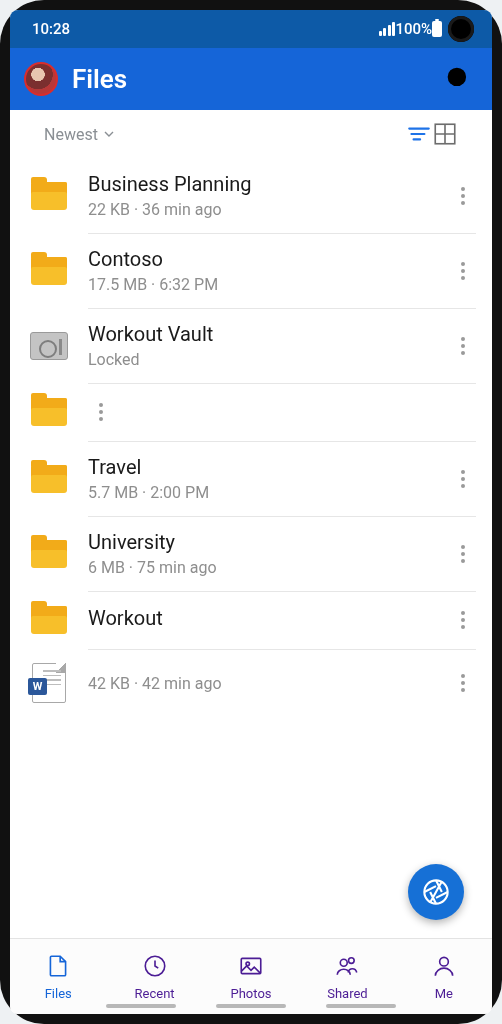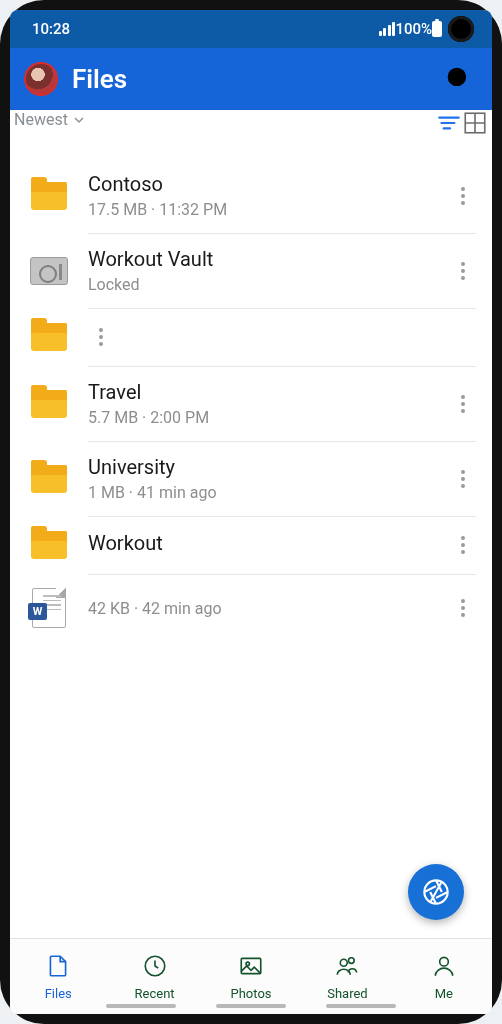--- a/index.html
+++ b/index.html
@@ -48,21 +48,21 @@
   }
   .avatar {
     width:34px;height:34px;border-radius:50%;
     background: radial-gradient(circle at 40% 35%, #e8c5b0 0 25%, #7b2f2f 26% 55%, #b83838 56% 100%);
     border:2px solid #d92d2d;
   }
   .app-bar-title{ color:#fff; font-size:26px; font-weight:600; flex:1; }
   .icon-btn { width:34px; height:34px; display:flex;align-items:center;justify-content:center; color:#fff; cursor:pointer;}
   
   .toolbar {
-    height:48px; display:flex; align-items:flex-start; padding: 0 4px; gap:0;
+    height:48px; display:flex; align-items:center; padding: 0 34px; gap:0;
     color:#8a8f94; font-size:16px;
   }
   .sort-btn { display:flex; align-items:center; gap:6px; cursor:pointer;}
   .chev-down { width:10px;height:10px; }
   .spacer{flex:1;}
   .filter-icon, .grid-icon { width:26px; height:26px; cursor:pointer;}
   .filter-icon { color:#1e73e8; }
   .grid-icon { color:#6d6d6d; }
   
   .file-list { flex:1; overflow:hidden; }
@@ -123,21 +123,21 @@
     display:flex;align-items:center;justify-content:center;cursor:pointer;
   }
   .fab svg{width:28px;height:28px;stroke:#fff;fill:none;stroke-width:1.8;}
   
   .bottom-nav{
     height:76px; border-top:1px solid #e3e3e3; background:#fcfcfc;
     display:flex;
   }
   .nav-item{
     flex:1; display:flex; flex-direction:column; align-items:center; justify-content:center;
-    gap:4px; font-size:13px; color:#14532d; cursor:pointer;
+    gap:4px; font-size:13px; color:#4c1d95; cursor:pointer;
   }
   .nav-item.active{ color:#1565d8; }
   .nav-item svg{ width:26px;height:26px; stroke:currentColor; fill:none; stroke-width:1.5;}
   .home-indicator{
     position:absolute;bottom:6px;left:0;right:0;display:flex;justify-content:center;gap:40px;
   }
   .home-indicator span{width:70px;height:4px;background:#b8b8b8;border-radius:2px;}
 </style>
 </head>
 <body>
@@ -192,22 +192,36 @@
           <path d="M12 3v18M3 12h18" stroke="currentColor" stroke-width="1.5"></path>
         </svg>
     </div>
 
     <div class="file-list" id="file-list">
         <div class="file-row">
           <div class="file-icon">
             <div class="folder-graphic"></div>
           </div>
           <div class="file-text">
+            <div class="file-name">Business Planning</div>
+            <div class="file-meta">22 KB · 36 min ago</div>
+          </div>
+          <div class="more-btn">
+            <span></span>
+            <span></span>
+            <span></span>
+          </div>
+        </div>
+        <div class="file-row">
+          <div class="file-icon">
+            <div class="folder-graphic"></div>
+          </div>
+          <div class="file-text">
             <div class="file-name">Contoso</div>
-            <div class="file-meta">17.5 MB · 11:32 PM</div>
+            <div class="file-meta">17.5 MB · 6:32 PM</div>
           </div>
           <div class="more-btn">
             <span></span>
             <span></span>
             <span></span>
           </div>
         </div>
         <div class="file-row">
           <div class="file-icon">
             <div class="vault-graphic"></div>
@@ -245,21 +259,21 @@
             <span></span>
             <span></span>
           </div>
         </div>
         <div class="file-row">
           <div class="file-icon">
             <div class="folder-graphic"></div>
           </div>
           <div class="file-text">
             <div class="file-name">University</div>
-            <div class="file-meta">1 MB · 41 min ago</div>
+            <div class="file-meta">6 MB · 75 min ago</div>
           </div>
           <div class="more-btn">
             <span></span>
             <span></span>
             <span></span>
           </div>
         </div>
         <div class="file-row">
           <div class="file-icon">
             <div class="folder-graphic"></div>

